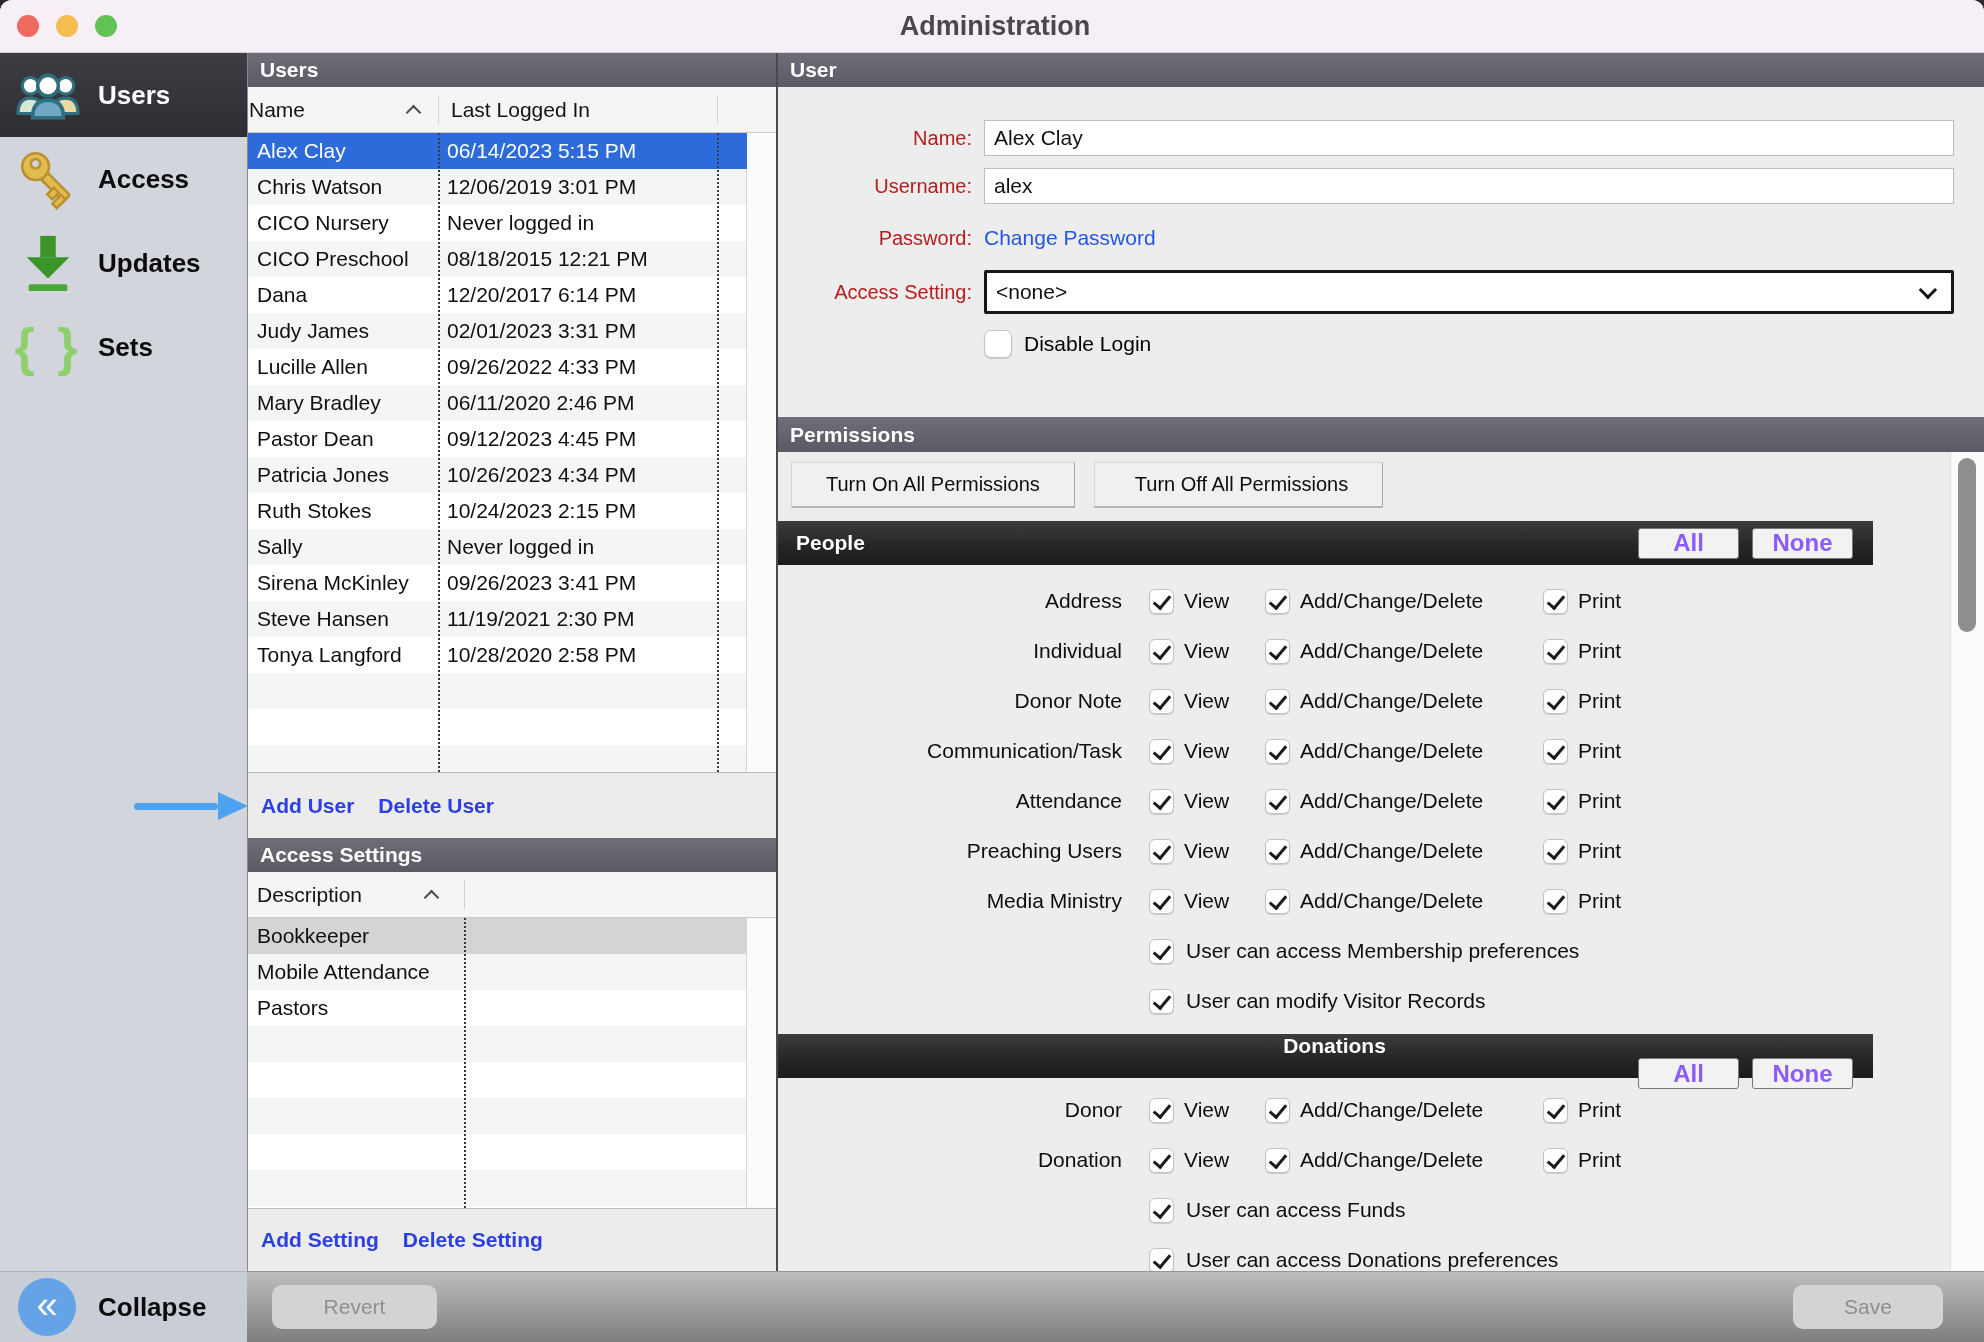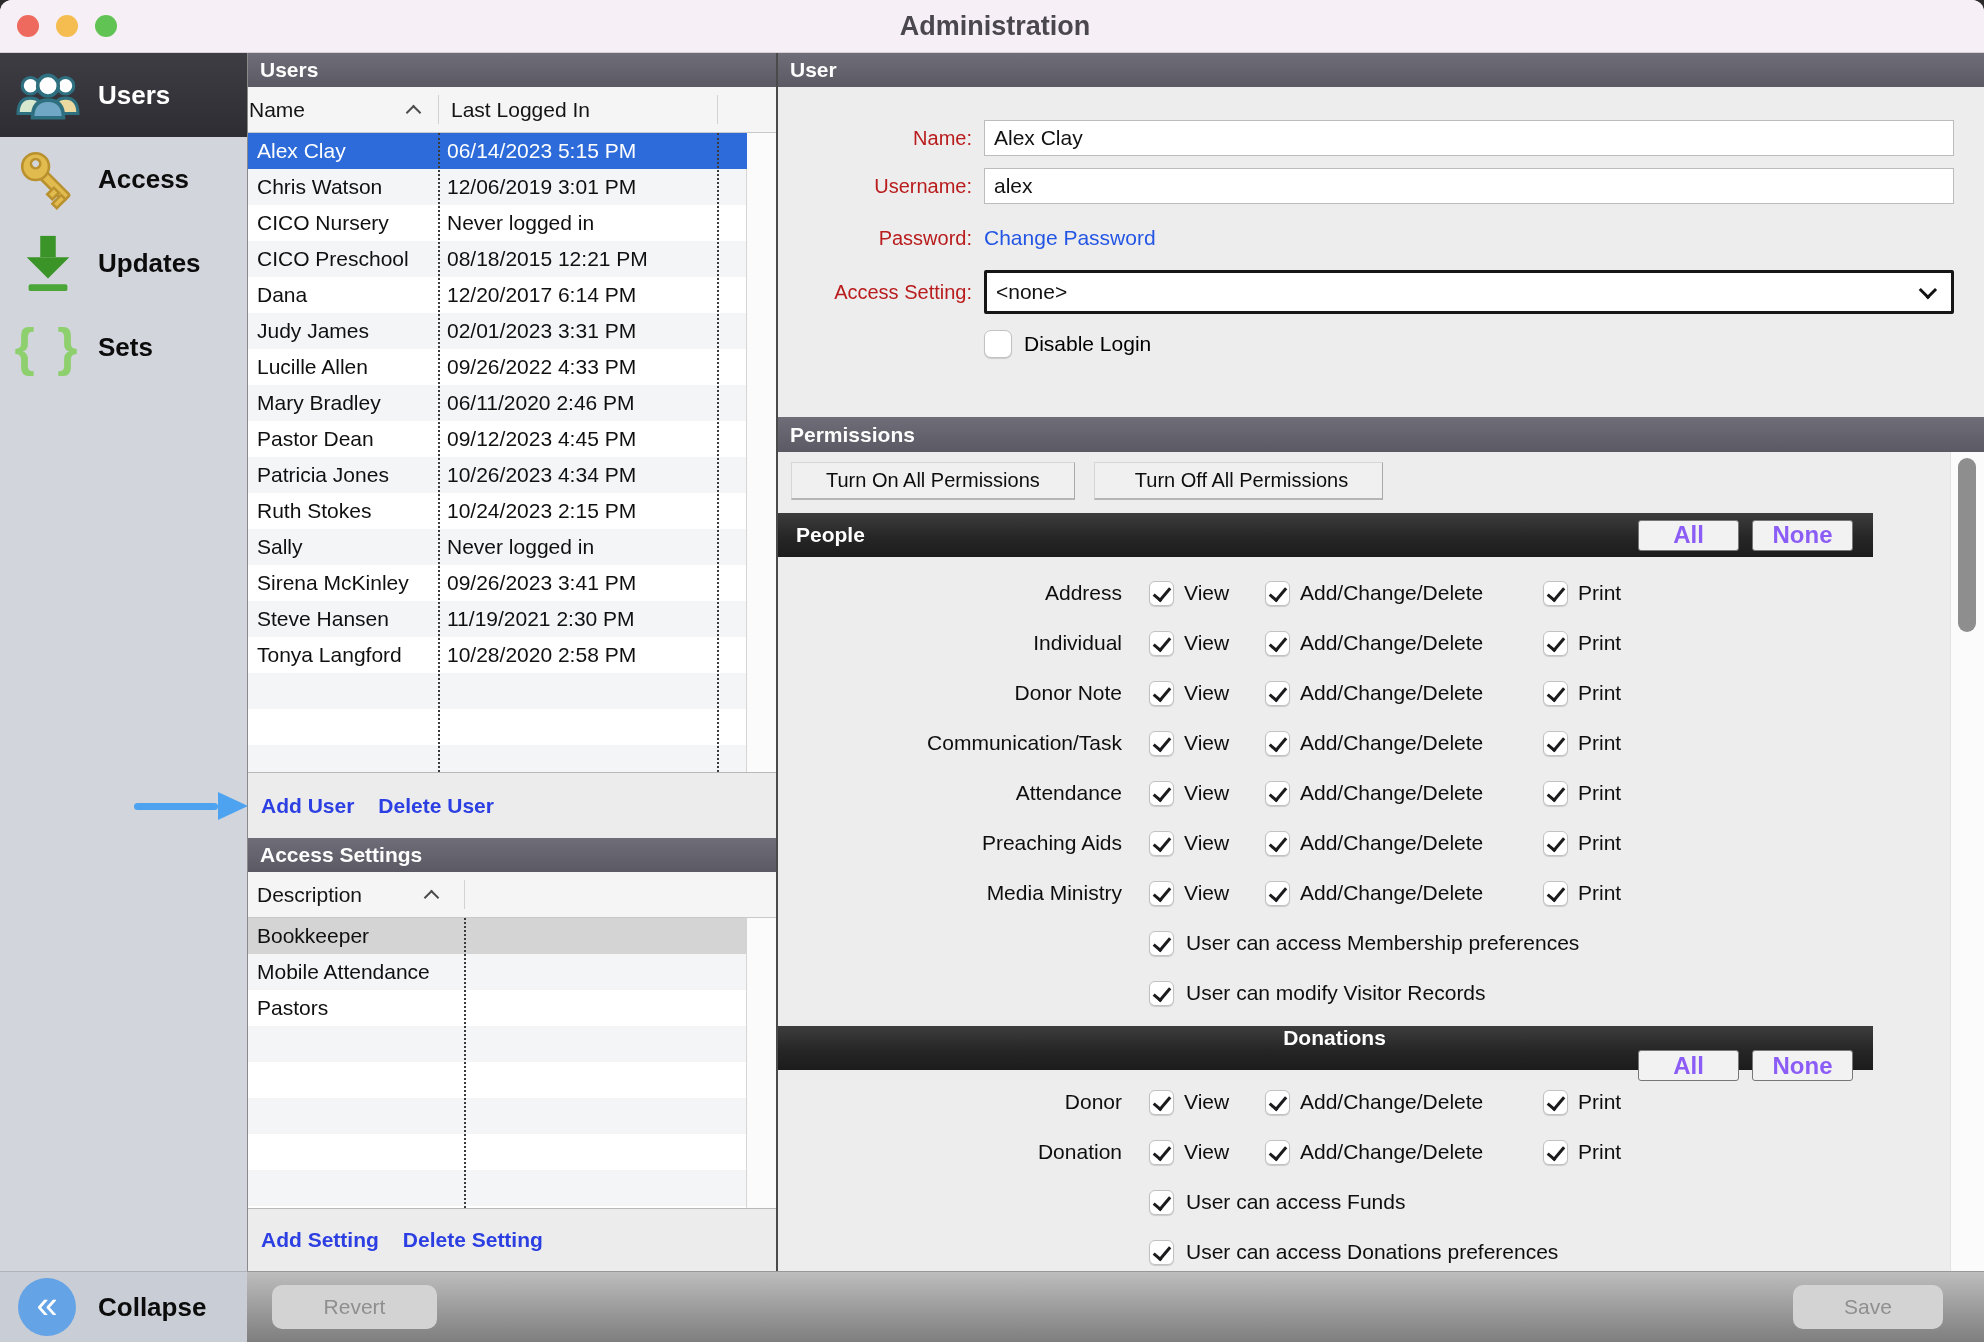--- a/index.html
+++ b/index.html
@@ -81,21 +81,21 @@
   
   .cb { width:25px; height:25px; border-radius:6px; background:#fff; border:1px solid #c2c2c2;
         box-shadow:0 1px 1px rgba(0,0,0,.15); position:relative; display:inline-block; flex:none; cursor:pointer; }
   .cb.checked::after { content:""; position:absolute; left:7px; top:2px; width:7px; height:14px;
         border-right:3.5px solid #1b1b1d; border-bottom:3.5px solid #1b1b1d; transform:rotate(40deg); }
   .cb.big { width:28px; height:28px; border-radius:7px; }
 
   
   .perm-body { position:relative; flex:1; overflow:hidden; }
   .perm-buttons { display:flex; margin:10px 0 0 13px; }
-  .pbtn { height:38px; background:#f0f0f0; border:1px solid #d6d6d6; border-right:1px solid #a9a9a9;
+  .pbtn { height:46px; background:#f0f0f0; border:1px solid #d6d6d6; border-right:1px solid #a9a9a9;
           border-bottom:2px solid #b5b5b5; font-size:20px; color:#0d0d0d; padding:0 34px;
           display:flex; align-items:center; cursor:pointer; }
   .pbtn + .pbtn { margin-left:19px;padding-left:40px; }
   .black-header { height:44px; width:1095px; background:linear-gradient(180deg,#3d3d3d,#262626 55%,#1c1c1c);
                   color:#fff; font-size:21px; font-weight:600; display:flex; align-items:center; padding-left:18px; }
   .black-header .hbtns { margin-left:auto; margin-right:20px; display:flex; gap:13px; }
   .wbtn { width:101px; height:31px; background:#f2f2f3; border:1px solid #777; border-radius:3px;
           color:#8b5cf6; font-size:24px; display:flex; align-items:center; justify-content:center; cursor:pointer; }
   .perm-row { height:50px; display:flex; align-items:center; }
   .perm-label { width:344px; text-align:right; font-size:21px; color:#0e0e0e; flex:none; }
@@ -461,21 +461,21 @@
                 <span class="cb checked"></span>
                 <span class="cb-lbl">Add/Change/Delete</span>
               </span>
               <span class="cbg pos-print">
                 <span class="cb checked"></span>
                 <span class="cb-lbl">Print</span>
               </span>
             </div>
 
             <div class="perm-row">
-              <span class="perm-label">Preaching Aids</span>
+              <span class="perm-label">Preaching Users</span>
               <span class="cbg pos-view">
                 <span class="cb checked"></span>
                 <span class="cb-lbl">View</span>
               </span>
               <span class="cbg pos-acd">
                 <span class="cb checked"></span>
                 <span class="cb-lbl">Add/Change/Delete</span>
               </span>
               <span class="cbg pos-print">
                 <span class="cb checked"></span>

